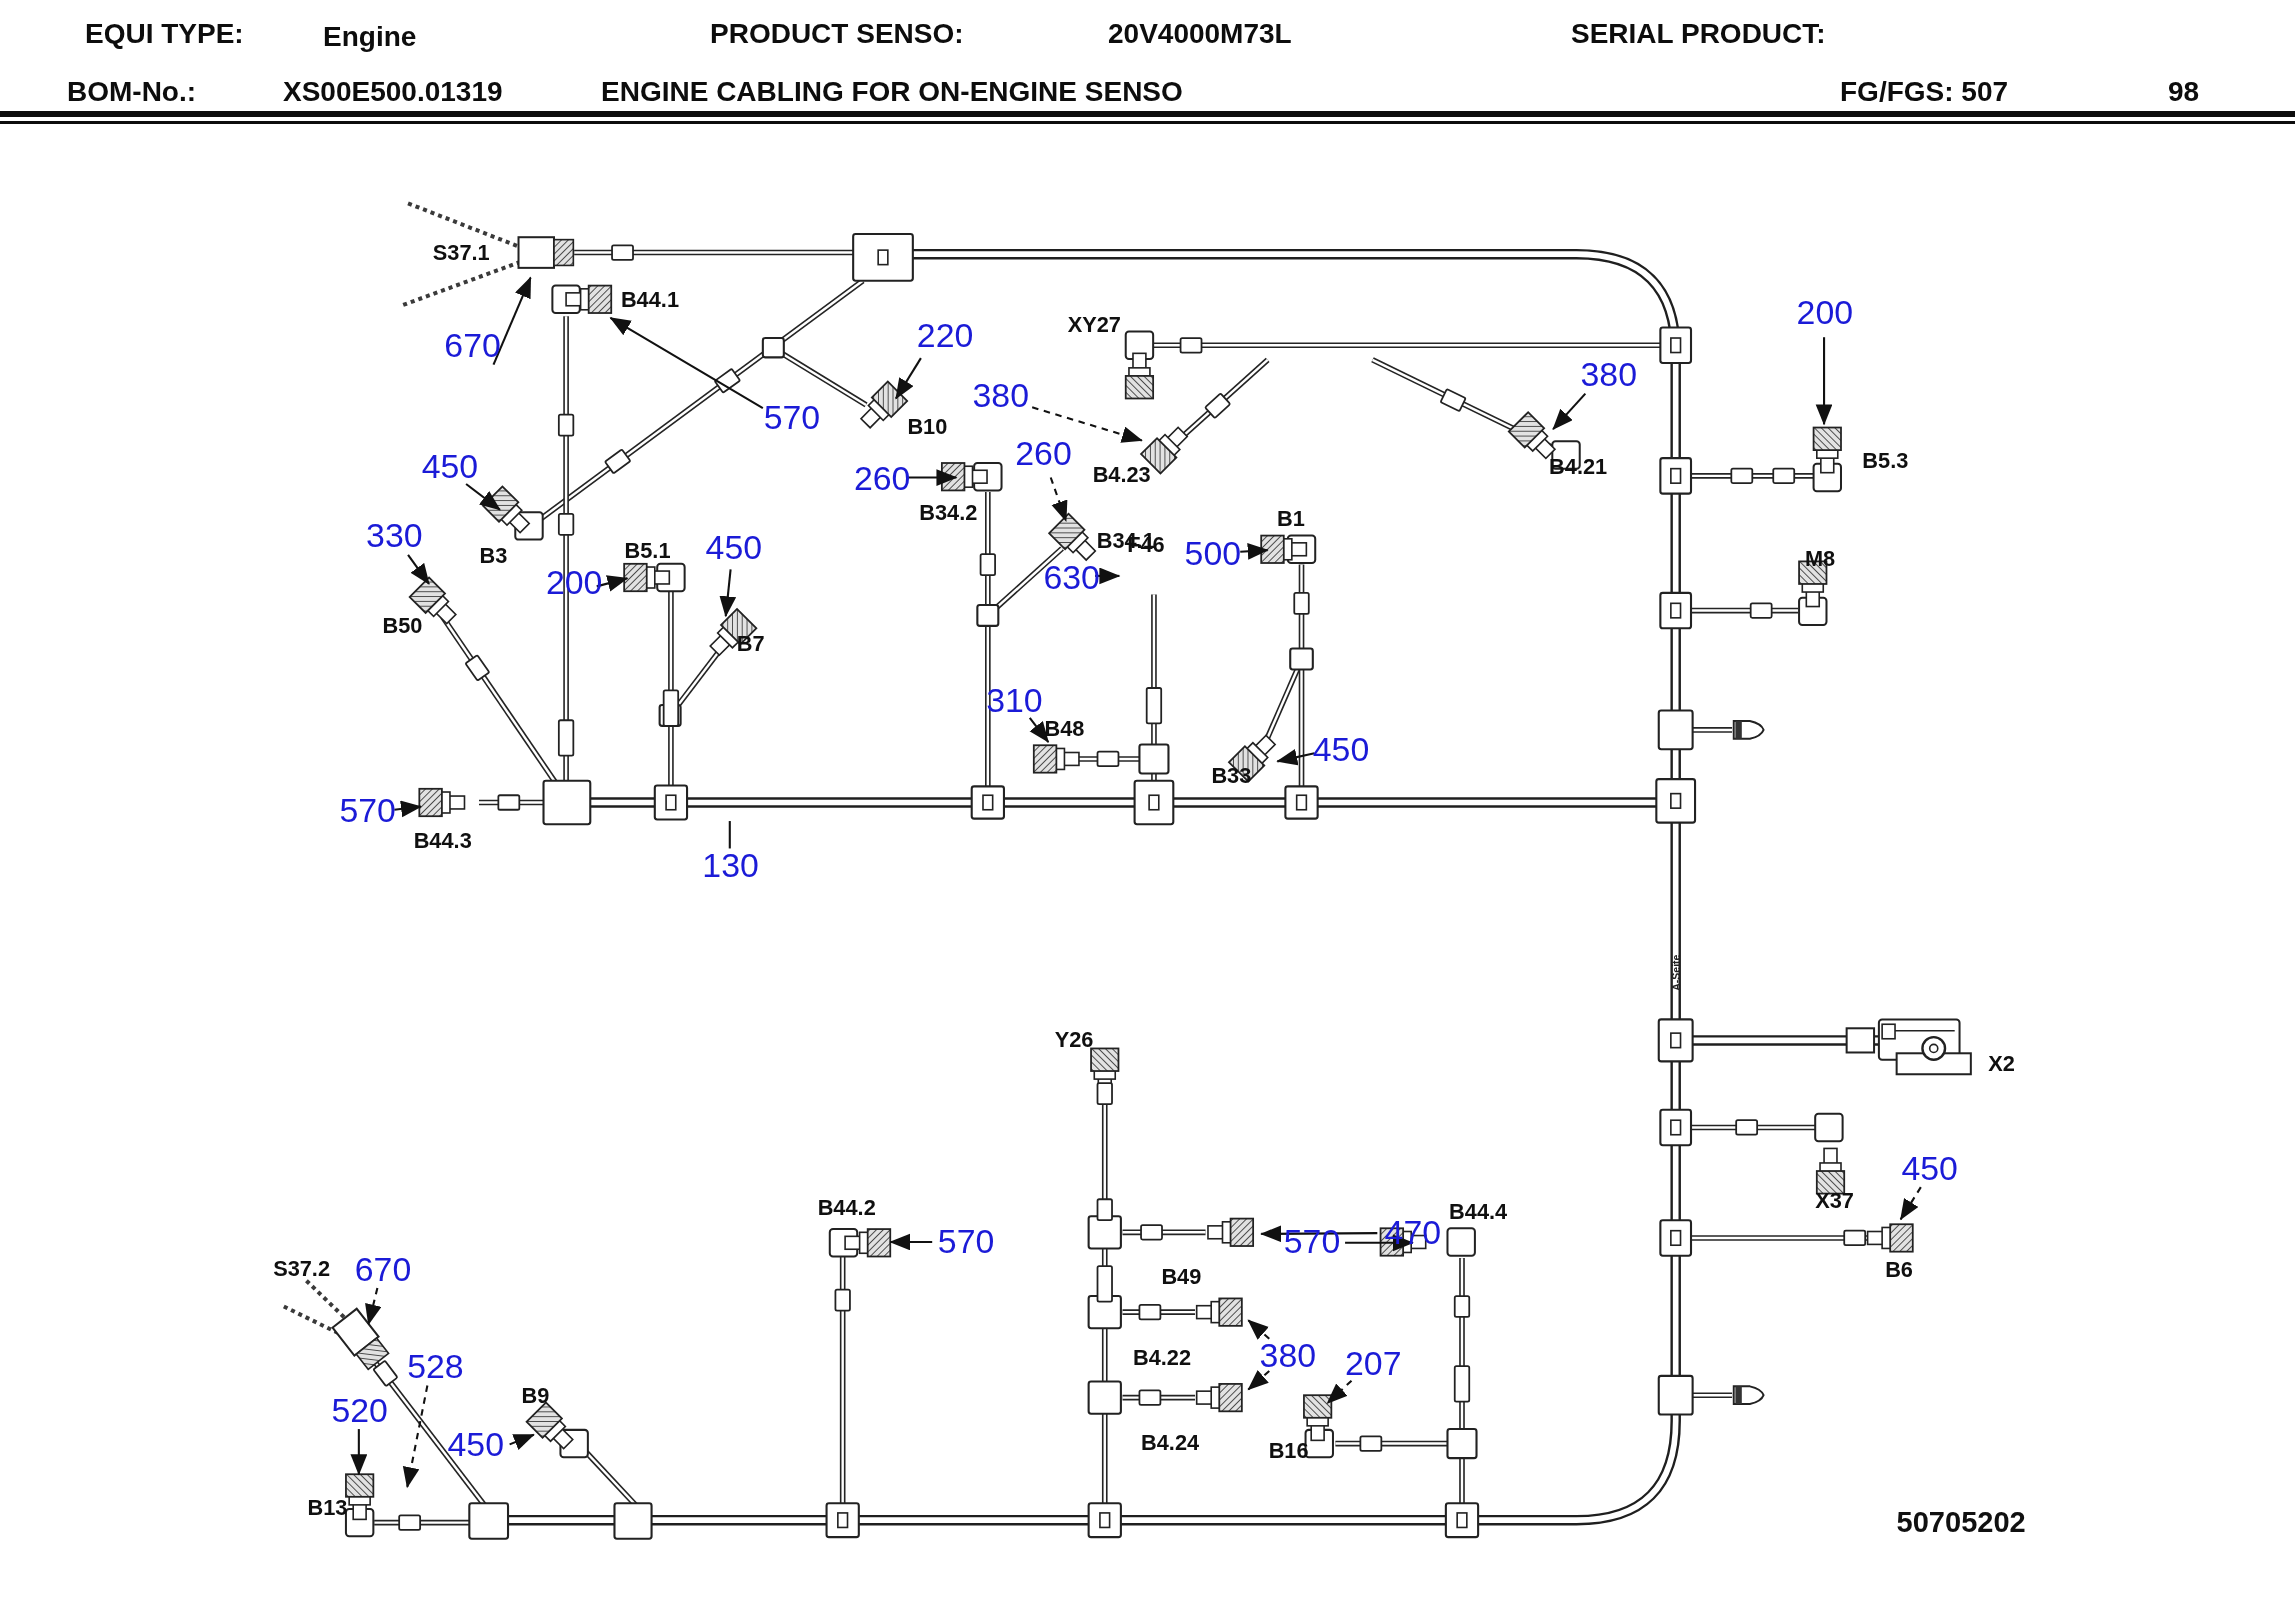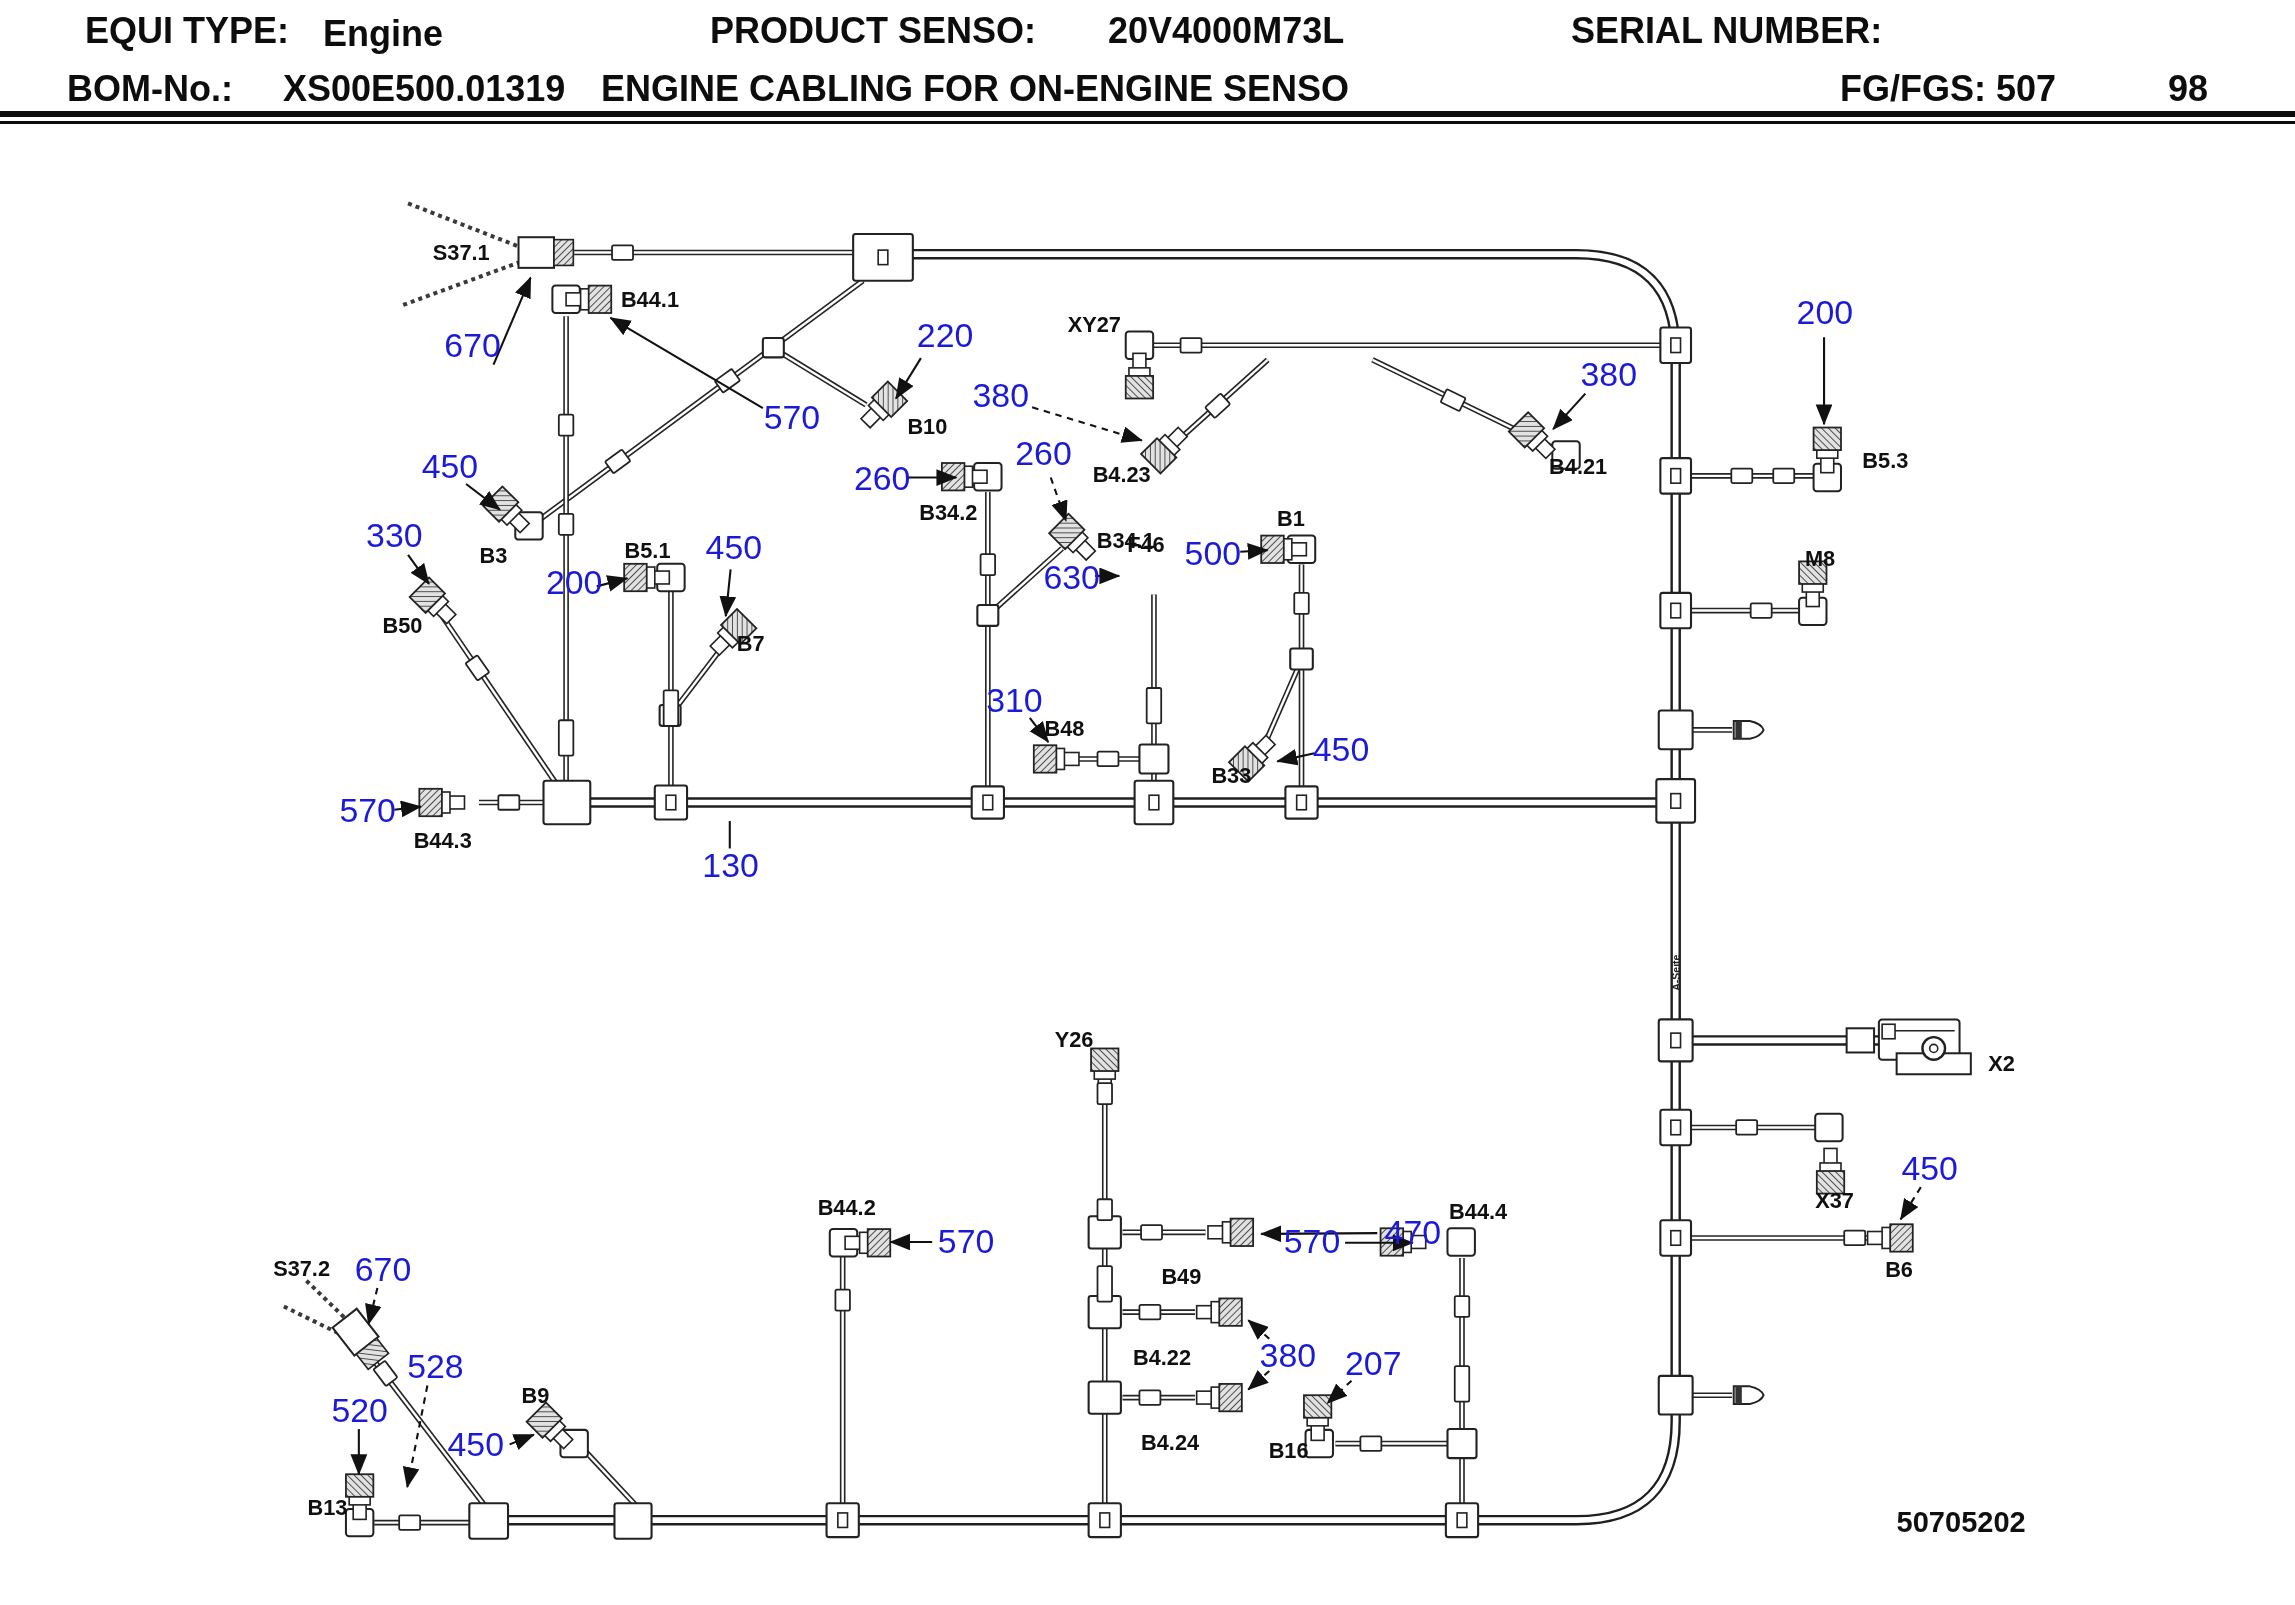--- a/index.html
+++ b/index.html
@@ -1,19 +1,19 @@
 <!DOCTYPE html>
 <html style="font-size:13px"><head>
 <meta charset="utf-8">
 <style>
   html,body{margin:0;padding:0;background:#fff;}
   #page{position:relative;width:2295px;height:1605px;background:#ffffff;overflow:hidden;
         font-family:"Liberation Sans",sans-serif;}
   
-  .h{position:absolute;font-weight:700;font-size:36px;color:#0d0d0d;white-space:nowrap;}
+  .h{position:absolute;font-weight:700;font-size:28px;color:#0d0d0d;white-space:nowrap;margin-top:8px;}
   #rule1{position:absolute;left:0;top:111px;width:2295px;height:5.6px;background:#0d0d0d;}
   #rule2{position:absolute;left:0;top:121px;width:2295px;height:3.2px;background:#0d0d0d;}
   
   svg text{text-anchor:middle;}
   .lbl{font:700 27px "Liberation Sans",sans-serif;fill:#101010;}
   .len{font:400 42px "Liberation Sans",sans-serif;fill:#1b1bd7;}
   .drw{font:700 36px "Liberation Sans",sans-serif;fill:#101010;}
   .side{font:700 13px "Liberation Sans",sans-serif;fill:#222;}
   .tubeO{stroke:#1f1f1f;stroke-width:13;fill:none;}
   .tubeI{stroke:#ffffff;stroke-width:7;fill:none;}
@@ -23,21 +23,21 @@
 <body>
 
 <div id="page">
 
   
   <div>
     <span class="h" style="left:85px;top:9.7px">EQUI TYPE:</span>
     <span class="h" style="left:323px;top:13px">Engine</span>
     <span class="h" style="left:710px;top:9.7px">PRODUCT SENSO:</span>
     <span class="h" style="left:1108px;top:9.7px">20V4000M73L</span>
-    <span class="h" style="left:1571px;top:9.7px">SERIAL NUMBER:</span>
+    <span class="h" style="left:1571px;top:9.7px">SERIAL PRODUCT:</span>
     <span class="h" style="left:67px;top:68px">BOM-No.:</span>
     <span class="h" style="left:283px;top:68px">XS00E500.01319</span>
     <span class="h" style="left:601px;top:68px">ENGINE CABLING FOR ON-ENGINE SENSO</span>
     <span class="h" style="left:1840px;top:68px">FG/FGS: 507</span>
     <span class="h" style="left:2168px;top:68px">98</span>
     <div id="rule1"></div>
     <div id="rule2"></div>
   </div>
 
   

